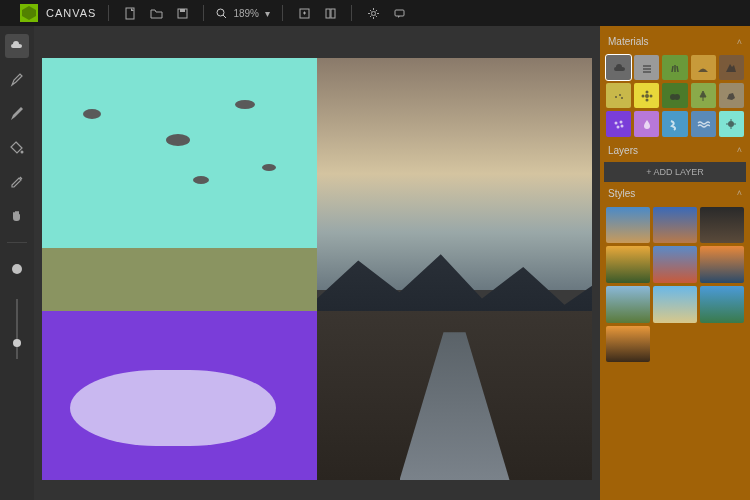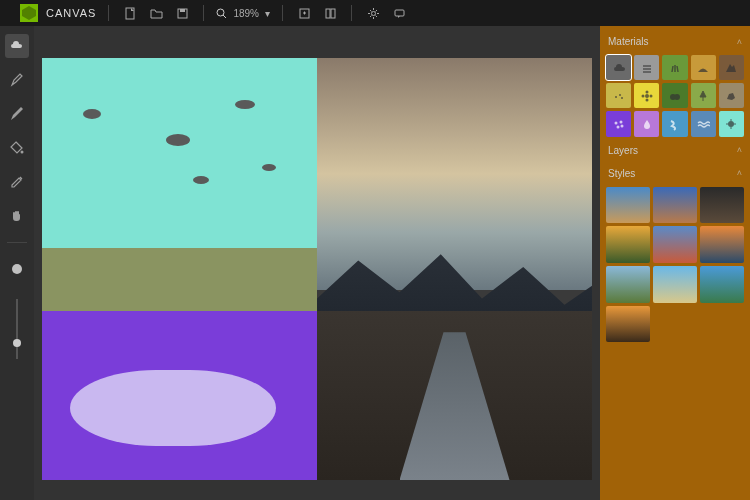--- a/index.html
+++ b/index.html
@@ -273,20 +273,21 @@
               <circle cx="7" cy="7" r="3" fill="#333"></circle>
               <path d="M7 2v2M7 10v2M2 7h2M10 7h2" stroke="#333"></path>
             </svg>
           </div>
         </div>
 
       <div class="panel-header">
         <span>Layers</span>
         <span class="chevron">˄</span>
       </div>
+      <button class="add-layer-btn">+ ADD LAYER</button>
 
       <div class="panel-header">
         <span>Styles</span>
         <span class="chevron">˄</span>
       </div>
       <div class="styles-grid" id="styles-grid">
           <div class="style-thumb" style="background: linear-gradient(rgb(74, 138, 200), rgb(200, 154, 90));"></div>
           <div class="style-thumb" style="background: linear-gradient(rgb(58, 106, 184), rgb(184, 122, 74));"></div>
           <div class="style-thumb" style="background: linear-gradient(rgb(42, 42, 42), rgb(90, 74, 58));"></div>
           <div class="style-thumb" style="background: linear-gradient(rgb(232, 168, 58), rgb(58, 90, 42));"></div>

